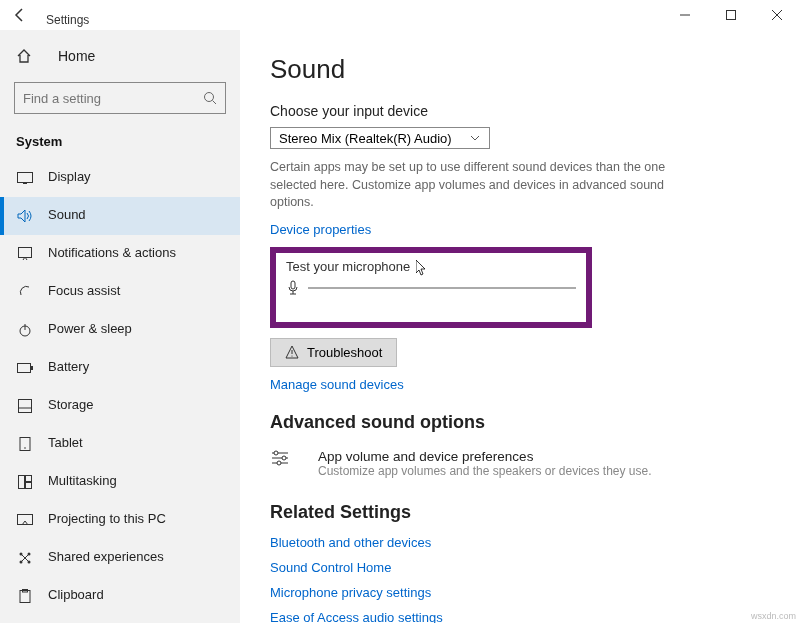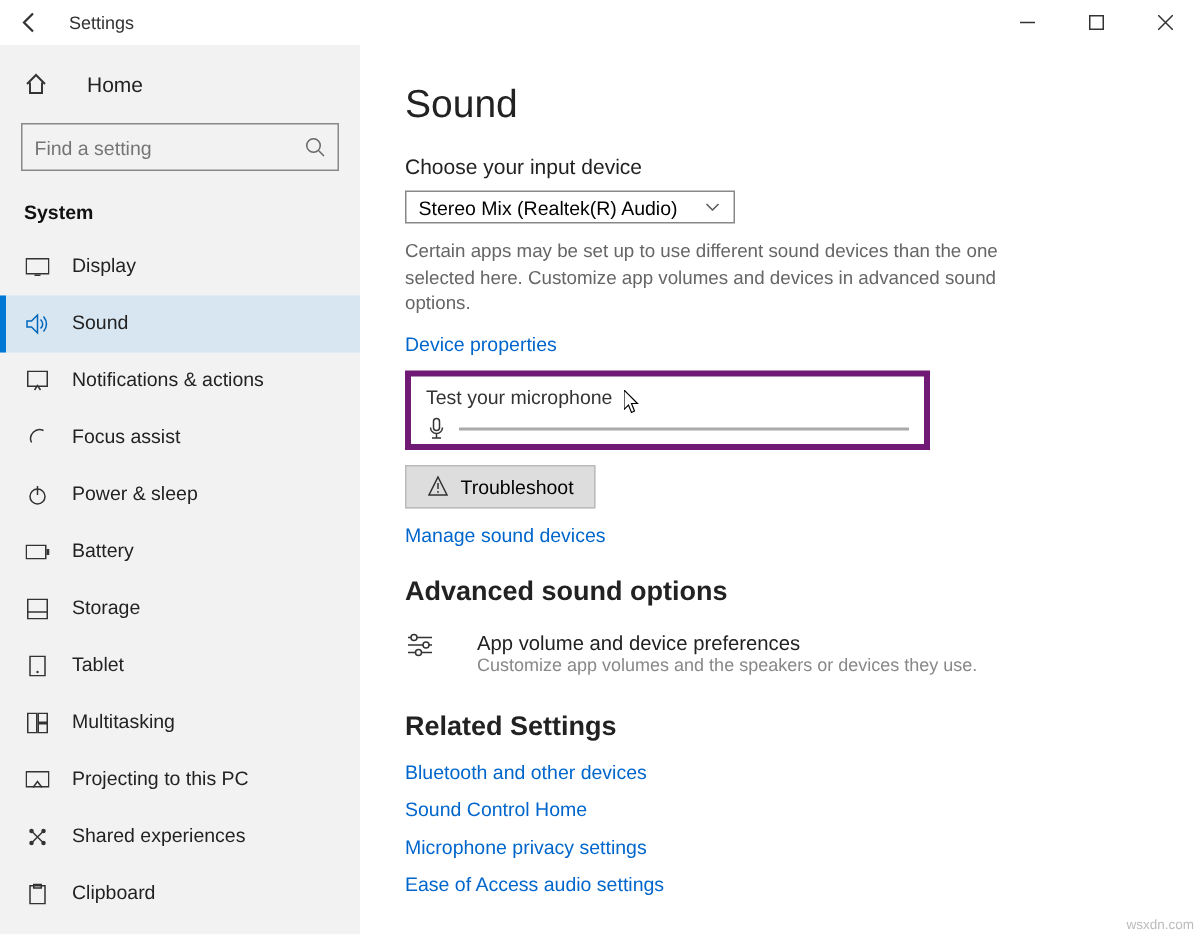--- a/index.html
+++ b/index.html
@@ -1,18 +1,18 @@
 <!DOCTYPE html>
 <html><head>
 <meta charset="utf-8">
 <style>
 * { box-sizing: border-box; margin: 0; padding: 0; font-family: "Segoe UI", -apple-system, sans-serif; }
 body { background: #fff; width: 800px; height: 623px; overflow: hidden; position: relative; }
 .titlebar { height: 30px; display: flex; align-items: center; justify-content: space-between; padding: 0 0 0 8px; }
-.titlebar-left { display: flex; align-items: center; gap: 14px; }
+.titlebar-left { display: flex; align-items: flex-end; gap: 14px; }
 .back-btn { width: 24px; height: 24px; display: flex; align-items: center; justify-content: center; cursor: pointer; }
 .title { font-size: 12px; color: #333; }
 .win-controls { display: flex; }
 .win-btn { width: 46px; height: 30px; display: flex; align-items: center; justify-content: center; cursor: pointer; }
 .app { display: flex; height: calc(623px - 30px); }
 .sidebar { width: 240px; background: #f2f2f2; padding-top: 8px; display: flex; flex-direction: column; }
 .home-row { display: flex; align-items: center; gap: 26px; padding: 10px 16px; cursor: pointer; }
 .home-row span.lbl { font-size: 14px; color: #222; }
 .search-box { margin: 8px 14px 14px 14px; border: 1px solid #888; height: 32px; display: flex; align-items: center; justify-content: space-between; padding: 0 8px; background: #fff0; }
 .search-box input { border: none; background: transparent; outline: none; font-size: 13px; flex: 1; color: #555; }
@@ -21,21 +21,21 @@
 .nav li { display: flex; align-items: flex-start; gap: 14px; padding: 10px 16px; font-size: 13px; color: #222; cursor: pointer; position: relative; }
 .nav li.active { background: #d8e6f2; }
 .nav li.active::before { content: ""; position: absolute; left: 0; top: 0; bottom: 0; width: 4px; background: #0078d4; }
 .nav .ico { width: 18px; height: 18px; display: flex; align-items: center; justify-content: center; color: #333; }
 .content { flex: 1; padding: 24px 40px 10px 30px; overflow: hidden; }
 .page-title { font-size: 26px; font-weight: 400; color: #222; margin-bottom: 18px; }
 .sub { font-size: 14px; color: #222; margin-bottom: 8px; }
 .dropdown { border: 1px solid #888; width: 220px; height: 22px; display: flex; align-items: center; justify-content: space-between; padding: 0 8px; font-size: 13px; cursor: pointer; margin-bottom: 10px; }
 .desc { font-size: 12.5px; color: #666; line-height: 1.4; margin-bottom: 10px; max-width: 420px; }
 .link { color: #0066cc; font-size: 13px; cursor: pointer; display: block; margin-bottom: 10px; }
-.test-box { border: 4px solid #701a75; padding: 6px 10px 2px 10px; width: 350px; margin-bottom: 10px; }
+.test-box { border: 6px solid #701a75; padding: 6px 10px 26px 10px; width: 322px; margin-bottom: 10px; }
 .test-title { font-size: 13px; color: #333; margin-bottom: 6px; }
 .test-row { display: flex; align-items: center; gap: 8px; }
 .level-bar { flex: 1; height: 2px; background: #aaa; position: relative; }
 .tshoot-btn { background: #ddd; border: 1px solid #bbb; padding: 6px 14px; font-size: 13px; cursor: pointer; display: inline-flex; align-items: center; gap: 8px; margin-bottom: 10px; }
 .section-h { font-size: 18px; font-weight: 600; color: #222; margin-top: 20px; margin-bottom: 12px; }
 .pref-row { display: flex; align-items: flex-start; gap: 28px; cursor: pointer; padding: 4px 0; }
 .pref-title { font-size: 13.5px; color: #222; }
 .pref-sub { font-size: 12px; color: #888; }
 .cursor { position: absolute; left: 416px; top: 260px; pointer-events: none; }
 svg { display: block; }

